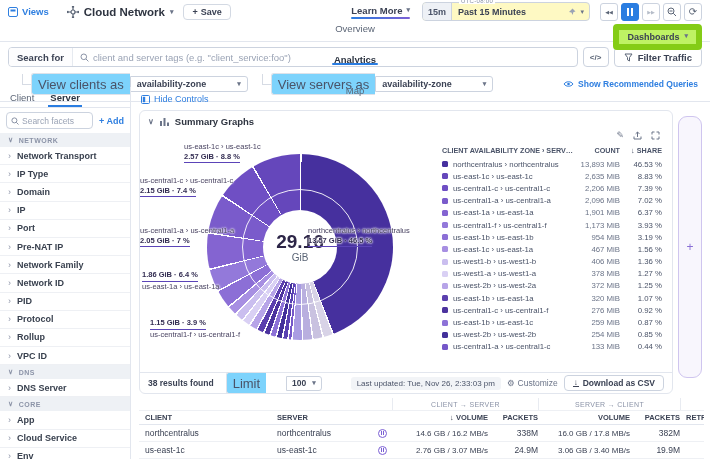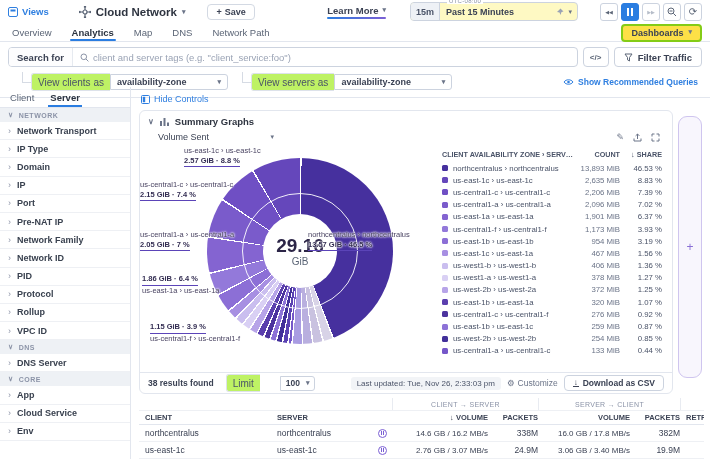--- a/index.html
+++ b/index.html
@@ -1,59 +1,59 @@
 <!DOCTYPE html>
 <html><head>
 <meta charset="utf-8">
 <style>
   * { box-sizing: border-box; margin: 0; padding: 0; }
   html,body { width:710px; height:459px; overflow:hidden; }
   body { font-family:"Liberation Sans", sans-serif; color:#3b4254; background:#fff; position:relative; font-size:10px; }
   svg { display:block; }
 
   
-  .header { height:23px; display:flex; align-items:center; padding:0 8px; gap:14px; }
+  .header { height:23px; display:flex; align-items:center; padding:0 8px; gap:2px; }
   .views-btn { display:flex; align-items:center; gap:4px; color:#2f7fe0; font-weight:bold; font-size:9.5px; cursor:pointer; }
   .workspace { display:flex; align-items:center; gap:5px; font-size:11.5px; font-weight:bold; color:#2e3440; margin-left:16px; cursor:pointer; }
   .caret { font-size:7px; color:#6b7488; }
   .save-btn { border:1px solid #d3d9e3; border-radius:4px; padding:2px 8px; font-size:9px; font-weight:bold; display:flex; align-items:center; gap:3px; margin-left:8px; cursor:pointer; }
   .spacer { flex:1; }
   .learn-more { position:relative; font-size:9.5px; font-weight:bold; color:#3b4254; padding-bottom:3px; display:flex; gap:4px; align-items:center; cursor:pointer; }
   .learn-more::after { content:''; position:absolute; left:0; right:0; bottom:0; height:2px; border-radius:1px; background:linear-gradient(90deg,#2a7de1,#7b5fd4); }
   .time-picker { border:1px solid #ccd3df; border-radius:4px; height:19px; display:flex; align-items:center; position:relative; margin-left:10px; width:168px; background:#fef9c3; }
   .tz-label { position:absolute; top:-5px; left:36px; background:#fff; font-size:6px; color:#8a93a6; padding:0 2px; letter-spacing:.3px; }
   .preset { background:#eef1f6; border-right:1px solid #ccd3df; padding:0 5px; height:100%; display:flex; align-items:center; font-size:9px; font-weight:bold; color:#4a5368; border-radius:3px 0 0 3px; cursor:pointer; }
   .range { padding:0 6px; font-size:9px; font-weight:bold; flex:1; white-space:nowrap; }
   .tp-icons { display:flex; align-items:center; gap:4px; padding-right:5px; }
   .playback { display:flex; gap:3px; margin-left:8px; align-items:center; }
   .pb-btn { width:18px; height:18px; border:1px solid #ccd3df; border-radius:3px; display:flex; align-items:center; justify-content:center; font-size:5px; color:#5b6576; cursor:pointer; background:#fff; }
   .pb-btn.active { background:#2a7de1; border-color:#2a7de1; }
   .pb-btn.disabled { color:#b6bdc9; }
   .pause-glyph { display:inline-block; width:6px; height:8px; border-left:2px solid #fff; border-right:2px solid #fff; }
 
   
-  .tabsbar { height:19px; border-bottom:1px solid #e2e6ee; display:flex; align-items:center; padding:0 12px; gap:20px; position:relative; }
+  .tabsbar { height:19px; border-bottom:1px solid #e2e6ee; display:flex; align-items:center; padding:0 12px; gap:20px; position:relative;flex-direction:column; }
   .tab { height:100%; display:flex; align-items:center; font-size:9.5px; color:#5b6576; position:relative; cursor:pointer; }
   .tab.active { color:#2b3340; font-weight:bold; }
   .tab.active::after { content:''; position:absolute; left:-2px; right:-2px; bottom:0; height:2px; background:#2a7de1; border-radius:1px; }
-  .dashboards-btn { position:absolute; right:8px; top:1px; border:2px solid #84cc16; border-radius:4px; padding:2px 8px; font-size:9px; font-weight:bold; color:#3b4254; display:flex; gap:5px; align-items:flex-start; background:#fde047; cursor:pointer; }
+  .dashboards-btn { position:absolute; right:8px; top:1px; border:6px solid #84cc16; border-radius:4px; padding:2px 8px; font-size:9px; font-weight:bold; color:#3b4254; display:flex; gap:5px; align-items:flex-start; background:#bef264; cursor:pointer; }
 
   
   .filterbar { padding:5px 8px 6px; border-bottom:1px solid #e2e6ee; }
   .search-row { display:flex; gap:5px; }
   .search-box { flex:1; border:1px solid #ccd3df; border-radius:4px; height:20px; display:flex; align-items:center; overflow:hidden; }
   .search-label { padding:0 8px; font-size:9.5px; font-weight:bold; color:#3b4254; border-right:1px solid #e6eaf0; background:#fdfdfe; height:100%; display:flex; align-items:center; }
   .search-box svg { margin:0 4px 0 7px; }
   .search-input { border:none; outline:none; flex:1; font-size:9.5px; font-family:inherit; color:#3b4254; }
   .search-input::placeholder { color:#9aa3b5; }
   .sq-btn { width:26px; border:1px solid #ccd3df; border-radius:4px; display:flex; align-items:center; justify-content:center; font-size:8px; font-weight:bold; color:#5b6576; cursor:pointer; background:#fff; }
   .filter-btn { border:1px solid #ccd3df; border-radius:4px; padding:0 9px; display:flex; align-items:center; gap:5px; font-size:9.5px; font-weight:bold; color:#3b4254; cursor:pointer; background:#fff; }
   .view-row { display:flex; align-items:center; margin-top:6px; margin-left:14px; gap:0; }
   .elbow { width:9px; height:11px; border-left:1px solid #d6dbe4; border-bottom:1px solid #d6dbe4; margin-top:-9px; margin-right:0; }
-  .chip-label { background:#bef264; border:1px solid #dde2ea; border-right:none; border-radius:3px 0 0 3px; padding:2.5px 6px; font-size:10px; color:#4a5368; white-space:nowrap; }
+  .chip-label { background:#7dd3fc; border:1px solid #dde2ea; border-right:none; border-radius:3px 0 0 3px; padding:2.5px 6px; font-size:13px; color:#4a5368; white-space:nowrap; }
   .vselect { border:1px solid #ccd3df; background:#fff; border-radius:0 3px 3px 0; padding:2px 6px; font-size:9px; font-weight:bold; width:118px; display:flex; justify-content:space-between; align-items:center; cursor:pointer; }
   .gap14 { width:14px; }
   .recommended { color:#2f7fe0; font-size:8.5px; font-weight:bold; display:flex; gap:4px; align-items:center; cursor:pointer; margin-right:4px; }
 
   
   .content { position:absolute; top:87px; left:0; right:0; bottom:0; display:flex; }
   .sidebar { width:131px; border-right:1px solid #e2e6ee; display:flex; flex-direction:column; overflow:hidden; flex:none; }
   .side-tabs { display:flex; gap:16px; padding:0 10px; height:21px; align-items:center; border-bottom:1px solid #e2e6ee; font-size:9.5px; }
   .stab { height:100%; display:flex; align-items:center; position:relative; color:#5b6576; cursor:pointer; }
   .stab.active { color:#2b3340; font-weight:bold; }
@@ -259,20 +259,30 @@
   </div>
 </div>
 
 <div class="content">
 
   <div class="sidebar">
     <div class="side-tabs">
       <div class="stab">Client</div>
       <div class="stab active">Server</div>
     </div>
+    <div class="facet-row">
+      <div class="facet-search">
+        <svg width="8" height="8">
+            <circle cx="3.4" cy="3.4" r="2.5" fill="none" stroke="#8a93a6"></circle>
+            <path d="M5.3 5.3l2.2 2.2" stroke="#8a93a6"></path>
+          </svg>
+        <input placeholder="Search facets" style="">
+      </div>
+      <div class="add-btn">+ <span>Add</span></div>
+    </div>
     <div class="facet-list">
         <div class="sect-header">
           <span>∨</span>
           <span>NETWORK</span>
         </div>
         <div class="facet-item">
           <span class="fi-caret">›</span>
           <span>Network Transport</span>
         </div>
         <div class="facet-item">
@@ -360,24 +370,20 @@
         <div class="card-head">
           <span class="caret" style="font-size:8px;">∨</span>
           <svg width="9" height="8">
               <rect x="0" y="3" width="2" height="5" fill="#6b7488"></rect>
               <rect x="3.5" y="0" width="2" height="8" fill="#6b7488"></rect>
               <rect x="7" y="4.5" width="2" height="3.5" fill="#6b7488"></rect>
             </svg>
           <span>Summary Graphs</span>
         </div>
         <div class="metric-row">
-          <div class="metric-select">
-            <span>Volume Sent</span>
-              <span class="caret">▾</span>
-          </div>
           <div class="spacer"></div>
           <div class="chart-icons">
             <span>✎</span>
             <svg width="9" height="9">
                 <path d="M4.5 6V1M2.6 2.9L4.5 1l1.9 1.9" fill="none" stroke="#6b7488"></path>
                 <path d="M1 5.5V8h7V5.5" fill="none" stroke="#6b7488"></path>
               </svg>
             <svg width="9" height="9">
                 <path d="M1 3.5V1h2.5M5.5 1H8v2.5M8 5.5V8H5.5M3.5 8H1V5.5" fill="none" stroke="#6b7488"></path>
               </svg>

